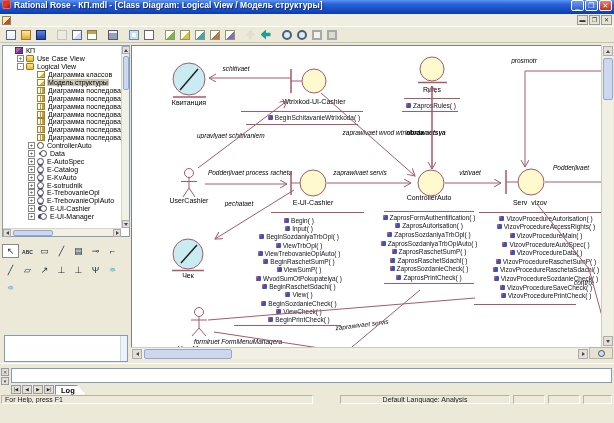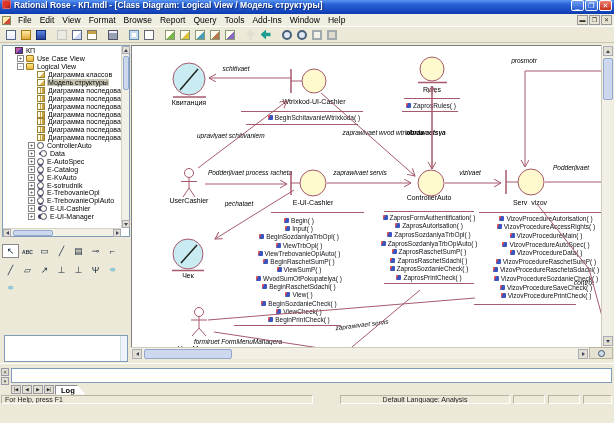--- a/index.html
+++ b/index.html
@@ -142,33 +142,20 @@
 <div class="titlebar">
   <span class="app-icon"></span>
   <span class="title-text">Rational Rose - КП.mdl - [Class Diagram: Logical View / Модель структуры]</span>
   <span class="winbtn">_</span>
   <span class="winbtn">❐</span>
   <span class="winbtn close">✕</span>
 </div>
 
 <div class="menubar">
   <span class="mdi-icon"></span>
-  <span style="display:flex;">
-      <span class="menu-item">File</span>
-      <span class="menu-item">Edit</span>
-      <span class="menu-item">View</span>
-      <span class="menu-item">Format</span>
-      <span class="menu-item">Browse</span>
-      <span class="menu-item">Report</span>
-      <span class="menu-item">Query</span>
-      <span class="menu-item">Tools</span>
-      <span class="menu-item">Add-Ins</span>
-      <span class="menu-item">Window</span>
-      <span class="menu-item">Help</span>
-    </span>
   <span class="mdi-btns">
     <span class="mdibtn">▬</span>
     <span class="mdibtn">❐</span>
     <span class="mdibtn">✕</span>
   </span>
 </div>
 
 <div class="toolbar">
     <div class="tbtn">
       <span class="tic tic-new"></span>

